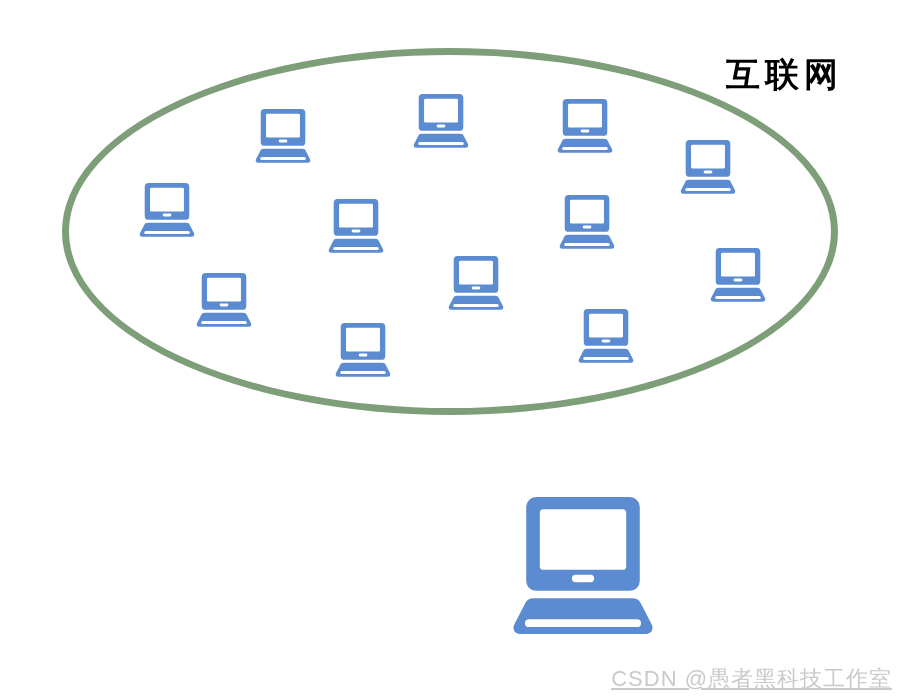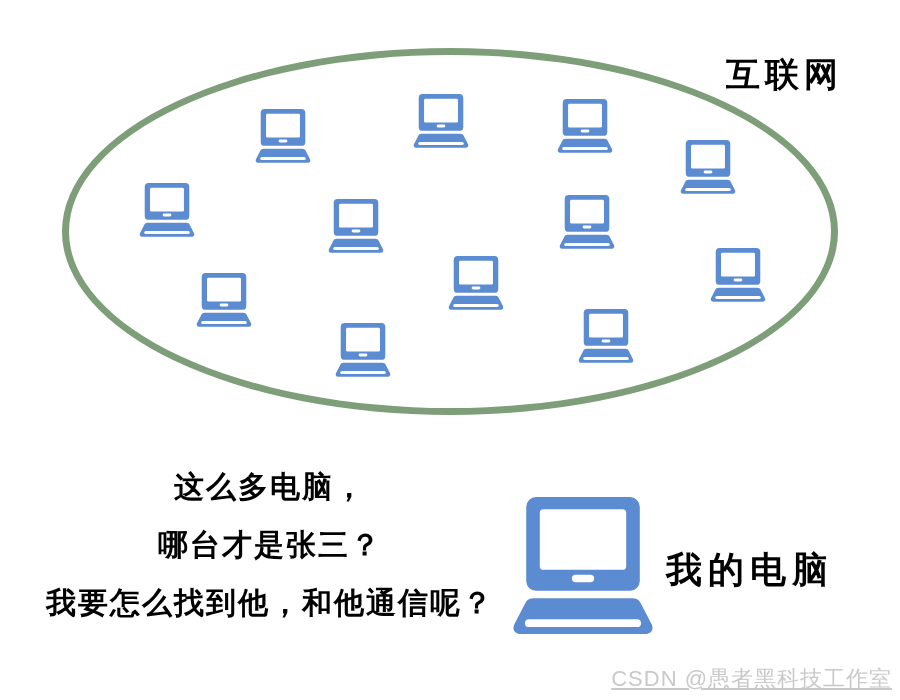--- a/index.html
+++ b/index.html
@@ -207,33 +207,27 @@
           <rect class="w" x="14.5" y="5" width="35" height="24.5" rx="1.5"></rect>
           <rect class="w" x="27.5" y="31.5" width="9" height="3" rx="1.5"></rect>
           <path class="b" d="M12 41 L52 41 C53.6 41 54.8 41.7 55.4 43 L59.8 51.5 C60.8 53.7 59.6 55.5 57 55.5 L7 55.5 C4.4 55.5 3.2 53.7 4.2 51.5 L8.6 43 C9.2 41.7 10.4 41 12 41 Z"></path>
           <rect class="w" x="8.5" y="49.5" width="47" height="3.2" rx="1.6"></rect>
         </svg>
       </div>
     </div>
 
   <div class="internet-label">互联网</div>
 
-  <div class="questions">
-    <div class="q-line">这么多电脑，</div>
-    <div class="q-line">哪台才是张三？</div>
-    <div class="q-line">我要怎么找到他，和他通信呢？</div>
-  </div>
 
   <div class="big-laptop">
     <svg class="laptop-svg" viewBox="0 0 64 56" xmlns="http://www.w3.org/2000/svg">
       <rect class="b" x="9" y="0" width="46" height="38" rx="4"></rect>
       <rect class="w" x="14.5" y="5" width="35" height="24.5" rx="1.5"></rect>
       <rect class="w" x="27.5" y="31.5" width="9" height="3" rx="1.5"></rect>
       <path class="b" d="M12 41 L52 41 C53.6 41 54.8 41.7 55.4 43 L59.8 51.5 C60.8 53.7 59.6 55.5 57 55.5 L7 55.5 C4.4 55.5 3.2 53.7 4.2 51.5 L8.6 43 C9.2 41.7 10.4 41 12 41 Z"></path>
       <rect class="w" x="8.5" y="49.5" width="47" height="3.2" rx="1.6"></rect>
     </svg>
   </div>
 
-  <div class="my-computer-label">我的电脑</div>
 
   <div class="watermark">CSDN @愚者黑科技工作室</div>
 
 </div>
 
 </body></html>

